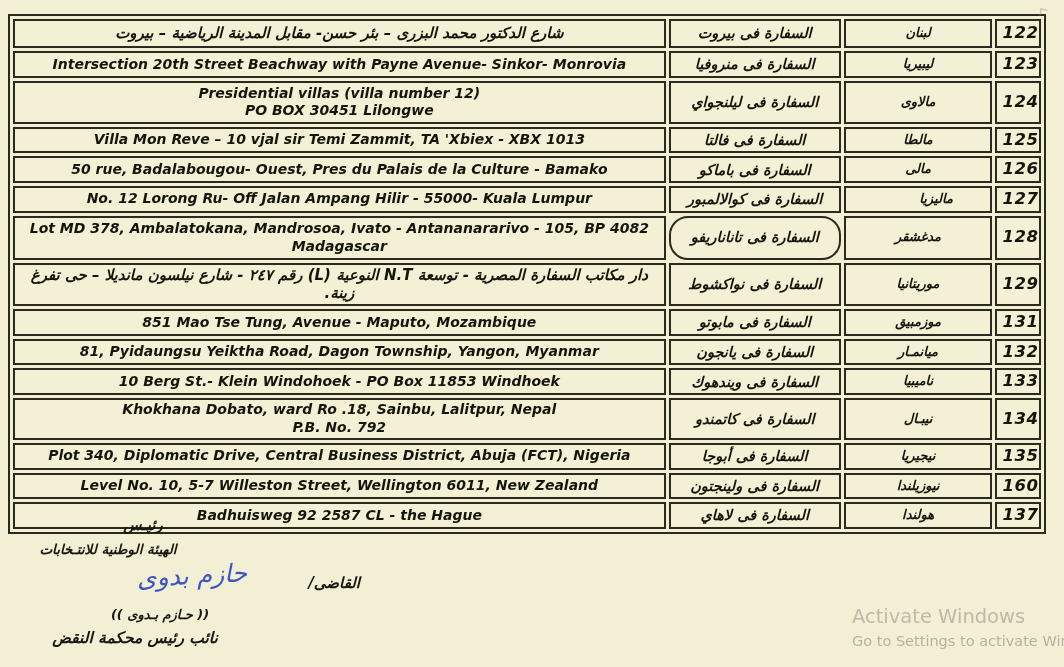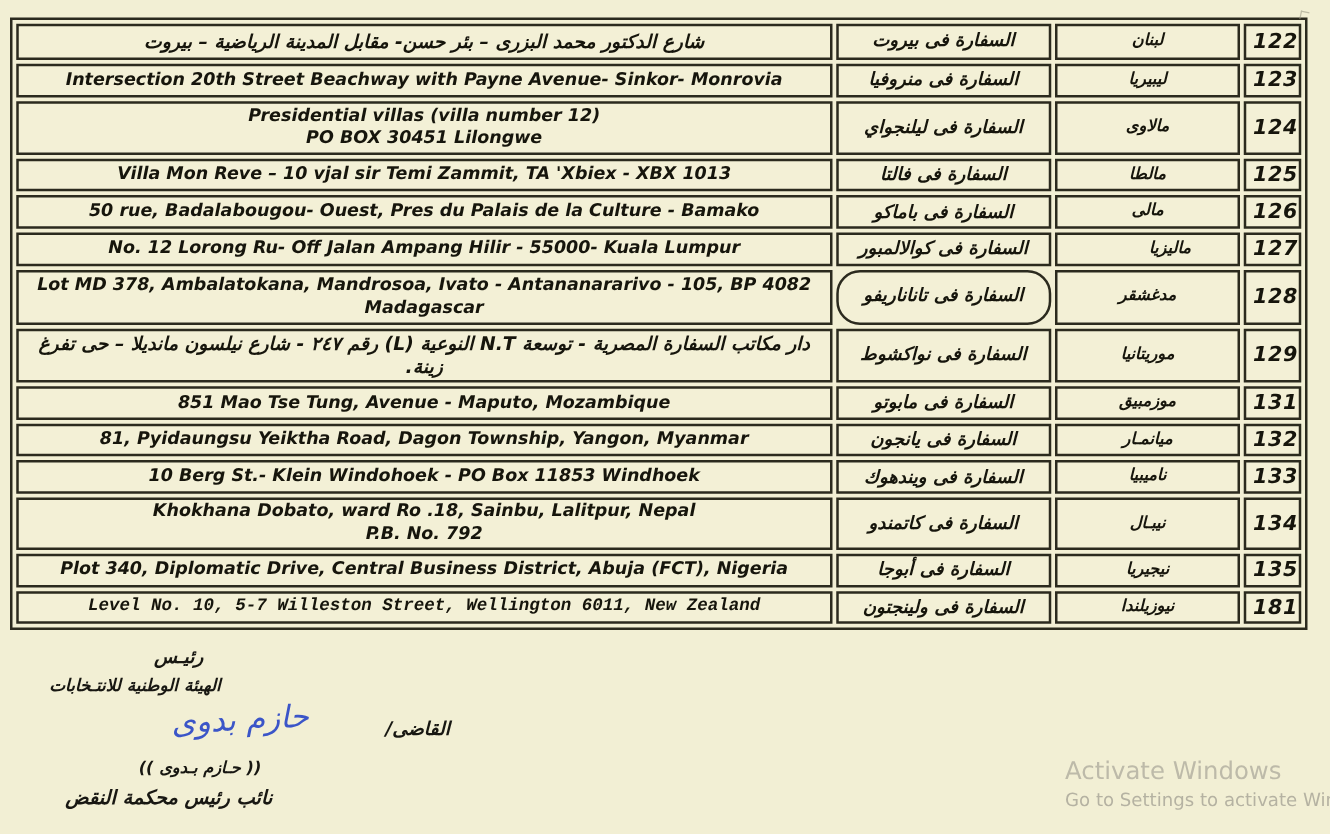--- a/index.html
+++ b/index.html
@@ -196,26 +196,34 @@
         </tr>
         <tr>
           <td class="addr" dir="ltr" style="height: 19px;">
             <div>Plot 340, Diplomatic Drive, Central Business District, Abuja (FCT), Nigeria</div>
           </td>
           <td class="emb" dir="rtl" style="height: 19px; margin-top: 16px;">السفارة فى أبوجا</td>
           <td class="country" dir="rtl" style="height: 19px;">نيجيريا</td>
           <td class="num" dir="ltr" style="height: 19px;">135</td>
         </tr>
         <tr>
-          <td class="addr" dir="ltr" style="height: 18px; font-family: Liberation Mono, monospace;">
+          <td class="addr" dir="ltr" style="height: 18px;">
             <div>Level No. 10, 5-7 Willeston Street, Wellington 6011, New Zealand</div>
           </td>
           <td class="emb" dir="rtl" style="height: 18px;">السفارة فى ولينجتون</td>
           <td class="country" dir="rtl" style="height: 18px;">نيوزيلندا</td>
-          <td class="num" dir="ltr" style="height: 18px;">181</td>
+          <td class="num" dir="ltr" style="height: 18px;">160</td>
+        </tr>
+        <tr>
+          <td class="addr" dir="ltr" style="height: 18px;">
+            <div>Badhuisweg 92 2587 CL - the Hague</div>
+          </td>
+          <td class="emb" dir="rtl" style="height: 18px;">السفارة فى لاهاي</td>
+          <td class="country" dir="rtl" style="height: 18px;">هولندا</td>
+          <td class="num" dir="ltr" style="height: 18px;">137</td>
         </tr>
       </tbody>
   </table>
 
   <div class="sig-line sig-chairman">رئيـس</div>
   <div class="sig-line sig-org">الهيئة الوطنية للانتـخابات</div>
   <div class="sig-line sig-judge">القاضى/</div>
   <div class="sig-hand" style="color: rgb(59, 85, 200);">حازم بدوى</div>
   <div class="sig-line sig-name">(( حـازم بـدوى ))</div>
   <div class="sig-line sig-role">نائب رئيس محكمة النقض</div>

